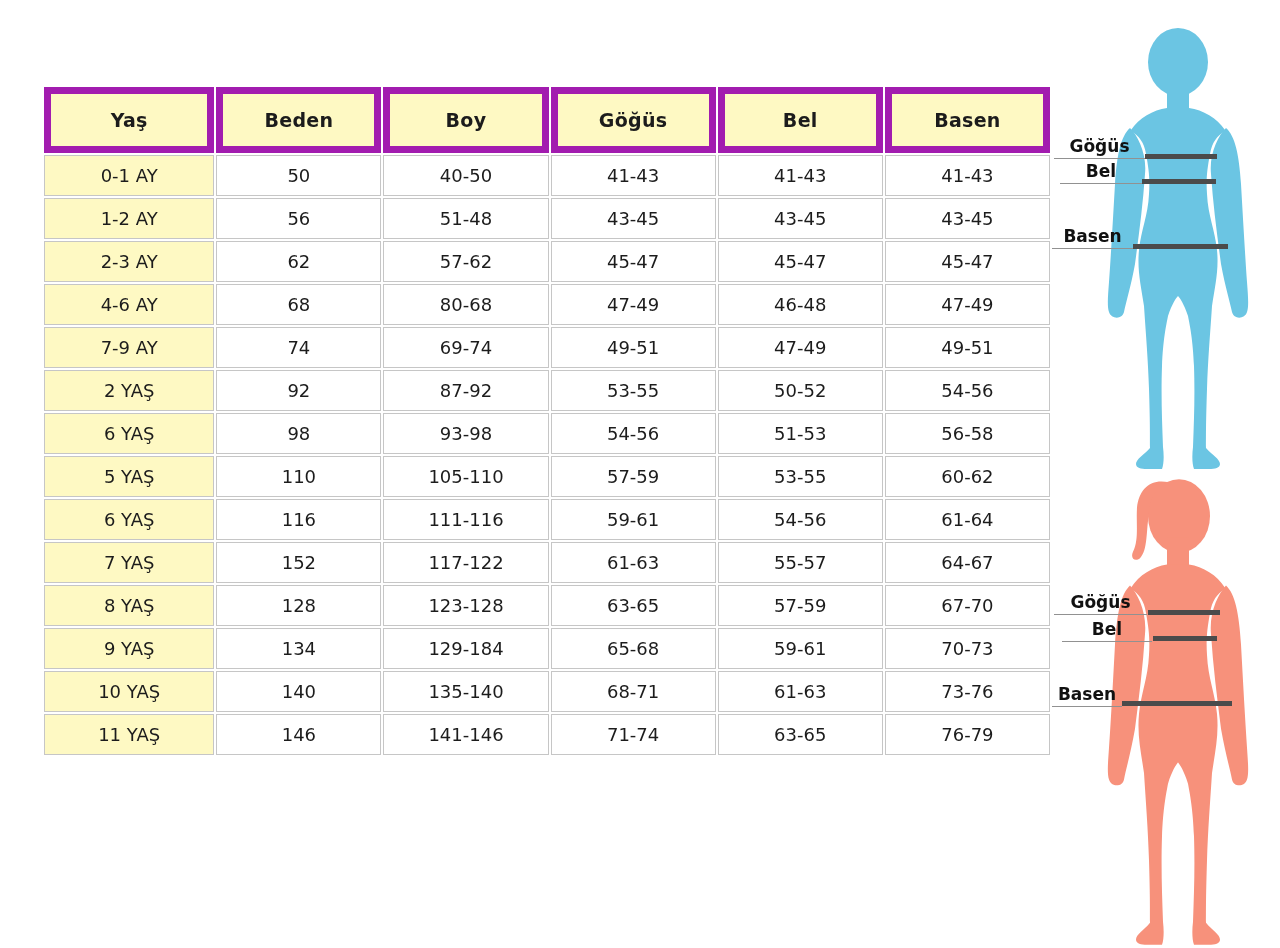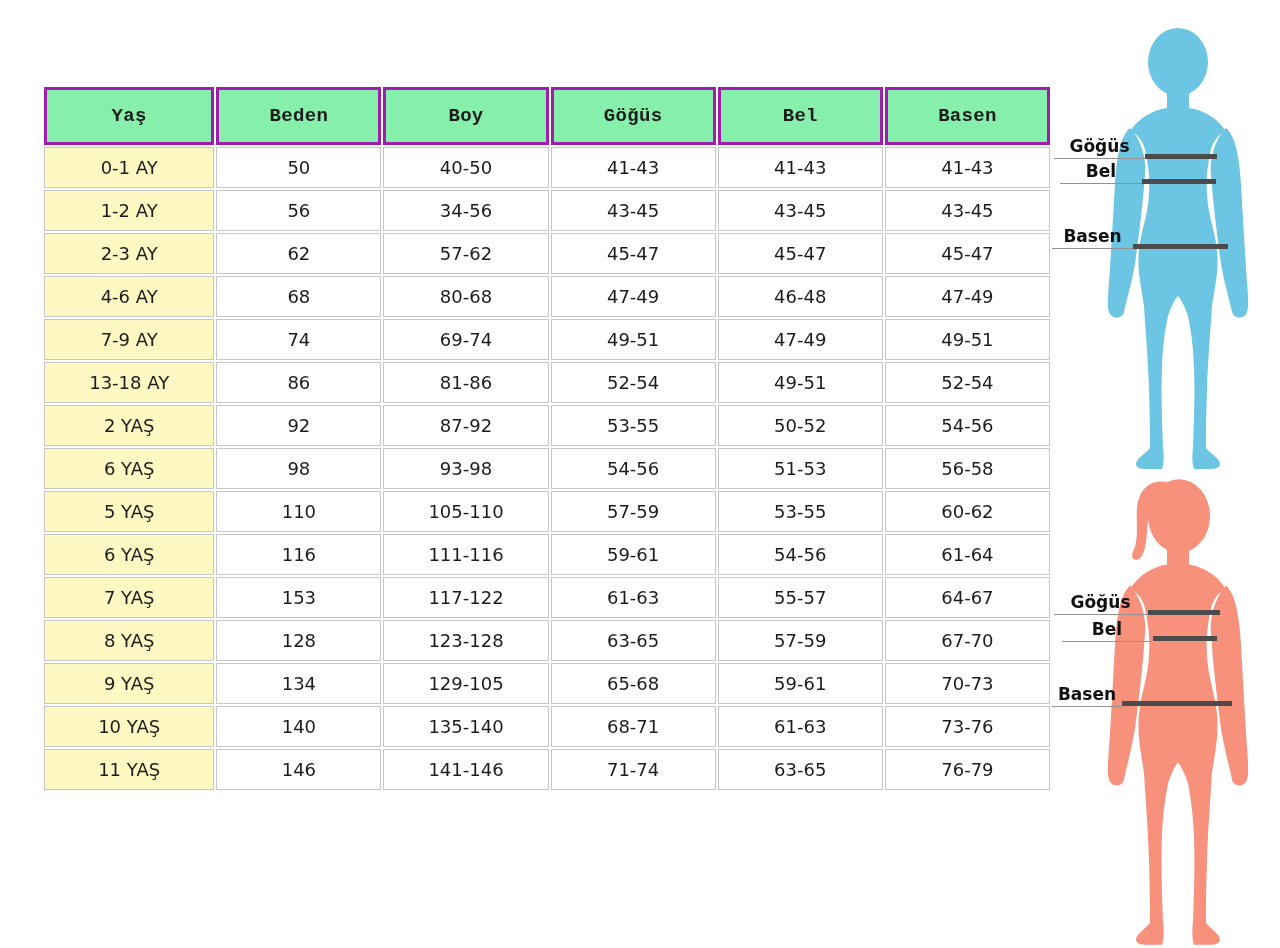--- a/index.html
+++ b/index.html
@@ -7,22 +7,22 @@
     width:1280px;height:948px;position:relative;background:#ffffff;
     font-family:"DejaVu Sans","Liberation Sans",sans-serif;overflow:hidden;
   }
   
   .size-table{
     position:absolute;left:42px;top:85px;width:1010px;
     border-spacing:2px;border-collapse:separate;table-layout:fixed;
     color:#1c1c1c;
   }
   .size-table th{
-    height:50px;background:#86efac;border:3px solid #a21caf;
-    font-size:19px;font-weight:bold;text-align:center;letter-spacing:0.3px;font-family:Liberation Mono, monospace;
+    height:50px;background:#fef9c3;border:7px solid #a21caf;
+    font-size:19px;font-weight:bold;text-align:center;letter-spacing:0.3px;
   }
   .size-table td{
     height:37px;background:#ffffff;border:1px solid #c6c6c6;
     font-size:18px;text-align:center;
   }
   .size-table td.age-cell{background:#fef9c3;}
   .size-table col.c-age{width:17.1%;}
   
   .fig-svg{position:absolute;}
   .fig-label{
@@ -59,21 +59,21 @@
         <td class="age-cell">0-1 AY</td>
         <td>50</td>
         <td>40-50</td>
         <td>41-43</td>
         <td>41-43</td>
         <td>41-43</td>
       </tr>
       <tr>
         <td class="age-cell">1-2 AY</td>
         <td>56</td>
-        <td>34-56</td>
+        <td>51-48</td>
         <td>43-45</td>
         <td>43-45</td>
         <td>43-45</td>
       </tr>
       <tr>
         <td class="age-cell">2-3 AY</td>
         <td>62</td>
         <td>57-62</td>
         <td>45-47</td>
         <td>45-47</td>
@@ -89,28 +89,20 @@
       </tr>
       <tr>
         <td class="age-cell">7-9 AY</td>
         <td>74</td>
         <td>69-74</td>
         <td>49-51</td>
         <td>47-49</td>
         <td>49-51</td>
       </tr>
       <tr>
-        <td class="age-cell">13-18 AY</td>
-        <td>86</td>
-        <td>81-86</td>
-        <td>52-54</td>
-        <td>49-51</td>
-        <td>52-54</td>
-      </tr>
-      <tr>
         <td class="age-cell">2 YAŞ</td>
         <td>92</td>
         <td>87-92</td>
         <td>53-55</td>
         <td>50-52</td>
         <td>54-56</td>
       </tr>
       <tr>
         <td class="age-cell">6 YAŞ</td>
         <td>98</td>
@@ -130,38 +122,38 @@
       <tr>
         <td class="age-cell">6 YAŞ</td>
         <td>116</td>
         <td>111-116</td>
         <td>59-61</td>
         <td>54-56</td>
         <td>61-64</td>
       </tr>
       <tr>
         <td class="age-cell">7 YAŞ</td>
-        <td>153</td>
+        <td>152</td>
         <td>117-122</td>
         <td>61-63</td>
         <td>55-57</td>
         <td>64-67</td>
       </tr>
       <tr>
         <td class="age-cell">8 YAŞ</td>
         <td>128</td>
         <td>123-128</td>
         <td>63-65</td>
         <td>57-59</td>
         <td>67-70</td>
       </tr>
       <tr>
         <td class="age-cell">9 YAŞ</td>
         <td>134</td>
-        <td>129-105</td>
+        <td>129-184</td>
         <td>65-68</td>
         <td>59-61</td>
         <td>70-73</td>
       </tr>
       <tr>
         <td class="age-cell">10 YAŞ</td>
         <td>140</td>
         <td>135-140</td>
         <td>68-71</td>
         <td>61-63</td>

